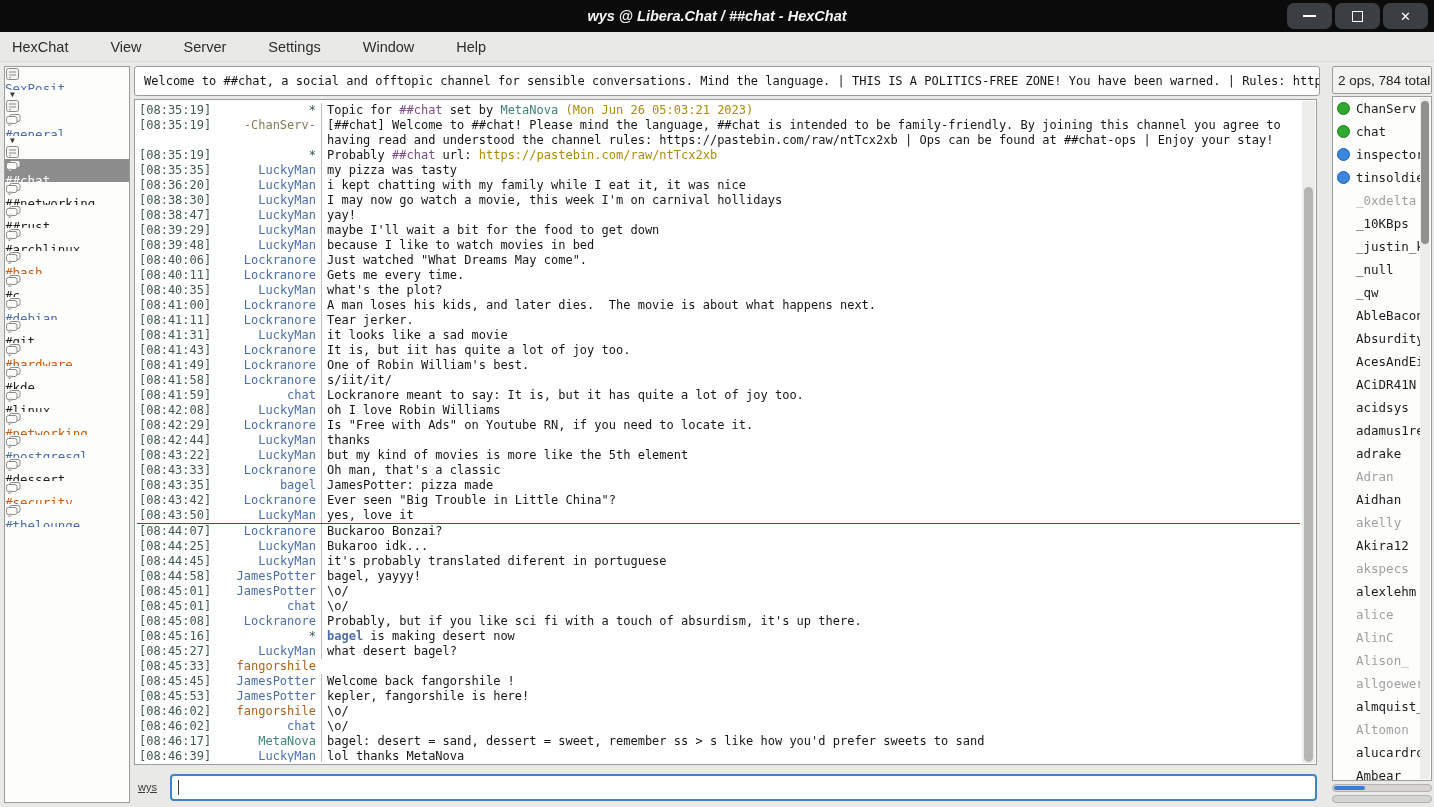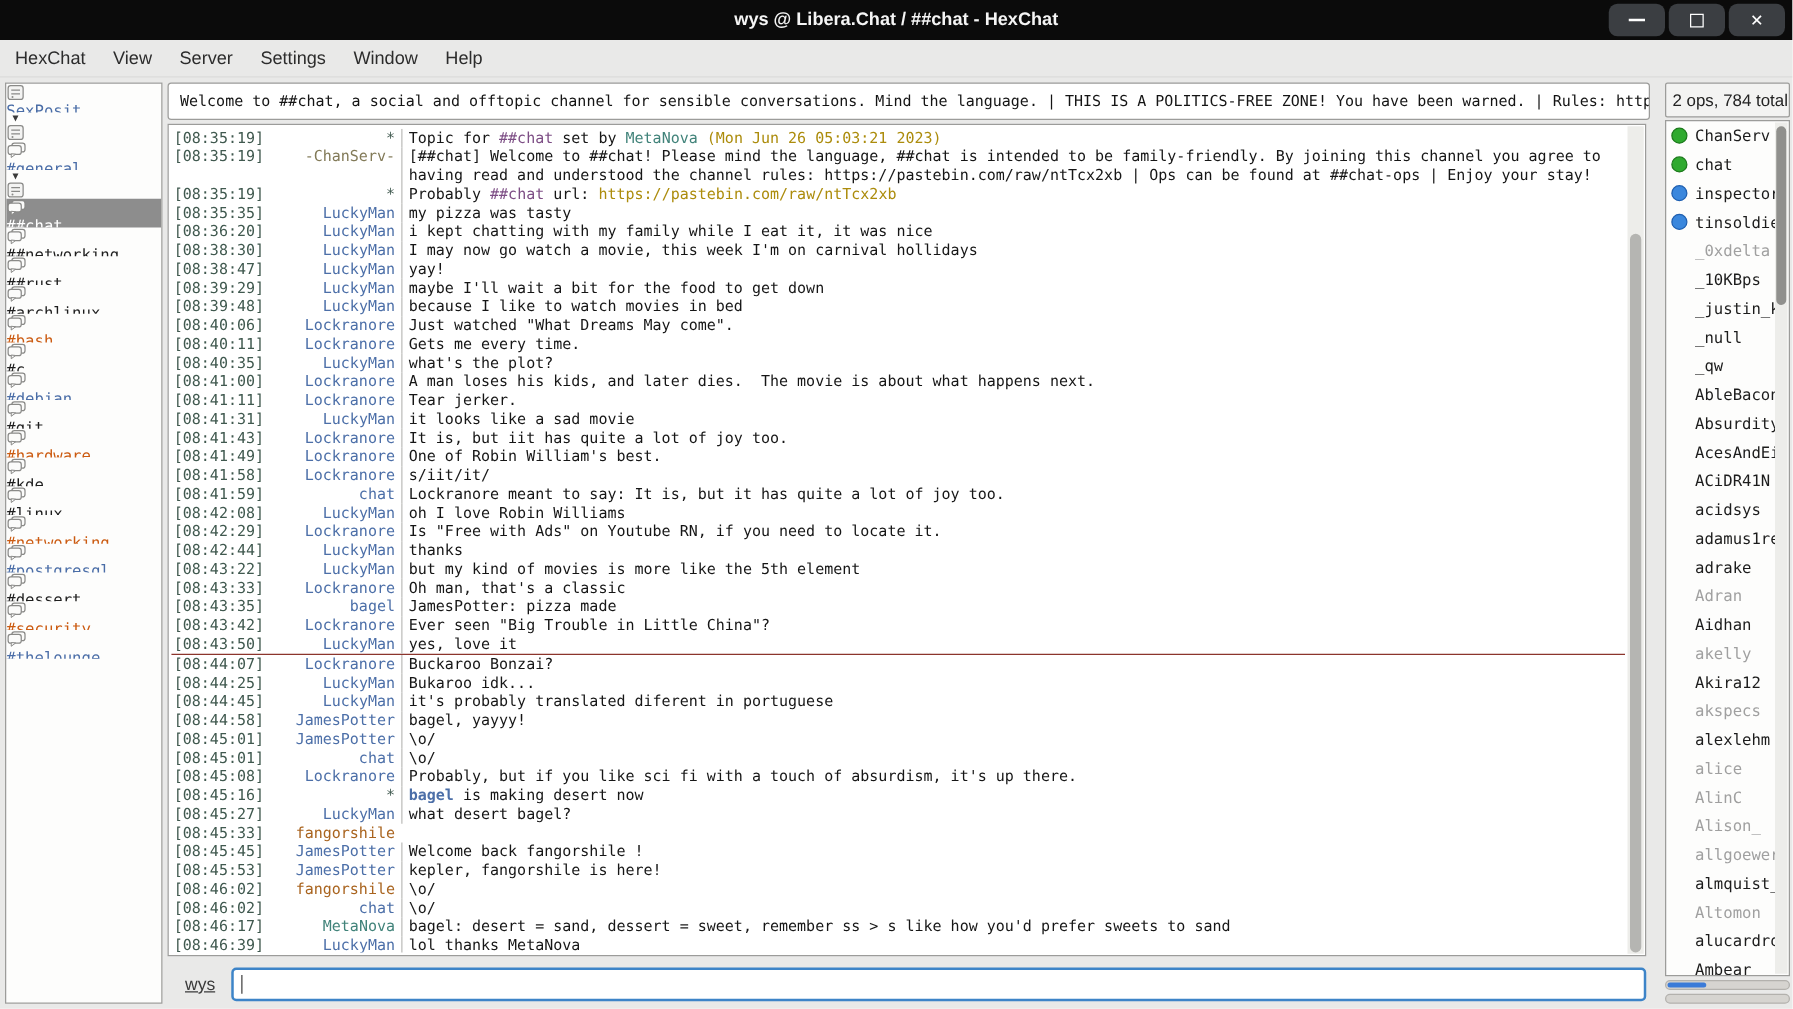--- a/index.html
+++ b/index.html
@@ -1,29 +1,29 @@
 <!DOCTYPE html>
 <html style="--titlebar_bg: #0b0b0b; --titlebar_text: #f5f5f5; --control_bg: #3b3e42; --menubar_bg: #e9e9e8; --menu_text: #2c2c2c; --window_bg: #e9e9e8; --panel_border: #9c9c9a; --panel_bg: #fdfdfc; --selected_bg: #8d8d8d; --selected_text: #ffffff; --tree_blue: #4a6da7; --tree_orange: #cb5a10; --tree_black: #1d1d1d; --ts: #40594f; --nick_blue: #4c6fa8; --nick_teal: #41837a; --nick_orange: #a9641f; --nick_notice: #827a58; --msg_text: #161616; --chan_purple: #7d4e85; --gold: #ac8c0c; --marker: #8c352c; --gutter: #bdbdbb; --op_green: #2faa2f; --voice_blue: #3a87dd; --away_gray: #a0a0a0; --user_text: #1c1c1c; --input_border: #3d84c8; --meter_fill: #3b7bd8; --meter_track: #d6d4d0; --scroll_track: #ededea; --scroll_thumb: #b5b5b2; --scroll_thumb_dark: #90908d;"><head>
 <meta charset="utf-8">
 <style>
   * { margin:0; padding:0; box-sizing:border-box; }
   html,body { width:1434px; height:807px; overflow:hidden; }
   body { background:var(--window_bg); font-family:"Liberation Sans", sans-serif; position:relative; }
 
   
   .titlebar { height:32px; background:var(--titlebar_bg); display:flex; align-items:center; justify-content:center; position:relative; }
-  .title { color:var(--titlebar_text); font-weight:bold; font-size:14.5px; }
+  .title { color:var(--titlebar_text); font-weight:bold; font-size:14.5px;font-style:italic; }
   .win-controls { position:absolute; right:6px; top:3px; display:flex; gap:3px; }
   .win-btn { width:45px; height:26px; border-radius:7px; background:var(--control_bg); display:flex; align-items:center; justify-content:center; color:#fff; cursor:default; }
   .ic-min { width:13px; height:2px; background:#fff; display:block; }
   .ic-max { width:11px; height:11px; border:1.6px solid #fff; display:block; }
   .ic-close { font-size:13px; line-height:13px; color:#fff; }
 
   
-  .menubar { height:30px; background:var(--menubar_bg); display:flex; align-items:center; padding-left:1px; font-size:14.5px; color:var(--menu_text); border-bottom:1px solid #dcdcda; }
+  .menubar { height:30px; background:var(--menubar_bg); display:flex; align-items:center; padding-left:1px; font-size:14.5px; color:var(--menu_text); border-bottom:1px solid #dcdcda;gap:20px; }
   .menu-item { padding:4px 11px; }
 
   
   .main { position:absolute; top:62px; left:0; right:0; bottom:0; }
 
   
   .tree-panel { position:absolute; left:4px; top:4px; width:126px; bottom:4px; background:var(--panel_bg); border:1px solid var(--panel_border); overflow:hidden; }
   .tree-row { height:23px; display:flex; align-items:flex-start; font-family:"DejaVu Sans Mono", monospace; font-size:12.5px; white-space:nowrap; overflow:hidden;flex-direction:column; }
   .tree-row.selected { background:var(--selected_bg); }
   .tree-row.selected .tree-label { color:var(--selected_text); }
@@ -48,21 +48,21 @@
   .nc-blue { color:var(--nick_blue); } .nc-teal { color:var(--nick_teal); }
   .nc-orange { color:var(--nick_orange); } .nc-notice { color:var(--nick_notice); }
   .nc-event { color:var(--ts); }
   .p-chan { color:var(--chan_purple); } .p-gold { color:var(--gold); }
   .p-teal { color:var(--nick_teal); } .p-bnick { color:var(--nick_blue); font-weight:bold; }
   .chat-scroll { position:absolute; top:1px; bottom:1px; right:1px; width:13px; background:var(--scroll_track); }
   .chat-thumb { position:absolute; left:2px; right:2px; top:13%; bottom:1px; background:var(--scroll_thumb); border-radius:6px; }
 
   
   .input-row { position:absolute; left:134px; right:117px; bottom:0; height:40px; display:flex; align-items:center; }
-  .nick-label { font-size:14px; color:#3a3a3a; margin:0 13px 0 14px;text-decoration:underline; }
+  .nick-label { font-size:11px; color:#3a3a3a; margin:0 13px 0 4px;text-decoration:underline; }
   .input-wrap { flex:1; position:relative; display:flex; }
   .chat-input { flex:1; height:27px; border:2px solid var(--input_border); border-radius:4px; background:#fff; font-family:"DejaVu Sans Mono", monospace; font-size:13px; padding:0 7px; outline:none; }
   .caret { position:absolute; left:8px; top:6px; width:1px; height:15px; background:#444; }
 
   
   .right-panel { position:absolute; right:2px; top:4px; width:100px; bottom:4px; }
   .ops-header { height:27px; border:1px solid var(--panel_border); background:#f3f3f2; border-radius:2px; display:flex; align-items:center; padding:13px 5px; font-size:13.5px; color:#232323; white-space:nowrap; overflow:hidden; }
   .user-list { position:absolute; top:30px; left:0; right:0; bottom:22px; background:var(--panel_bg); border:1px solid var(--panel_border); overflow:hidden; }
   .user-row { height:23px; display:flex; align-items:center; padding-left:4px; font-family:"DejaVu Sans Mono", monospace; font-size:12.5px; color:var(--user_text); white-space:nowrap; overflow:hidden; }
   .user-row.away .user-name { color:var(--away_gray); }

